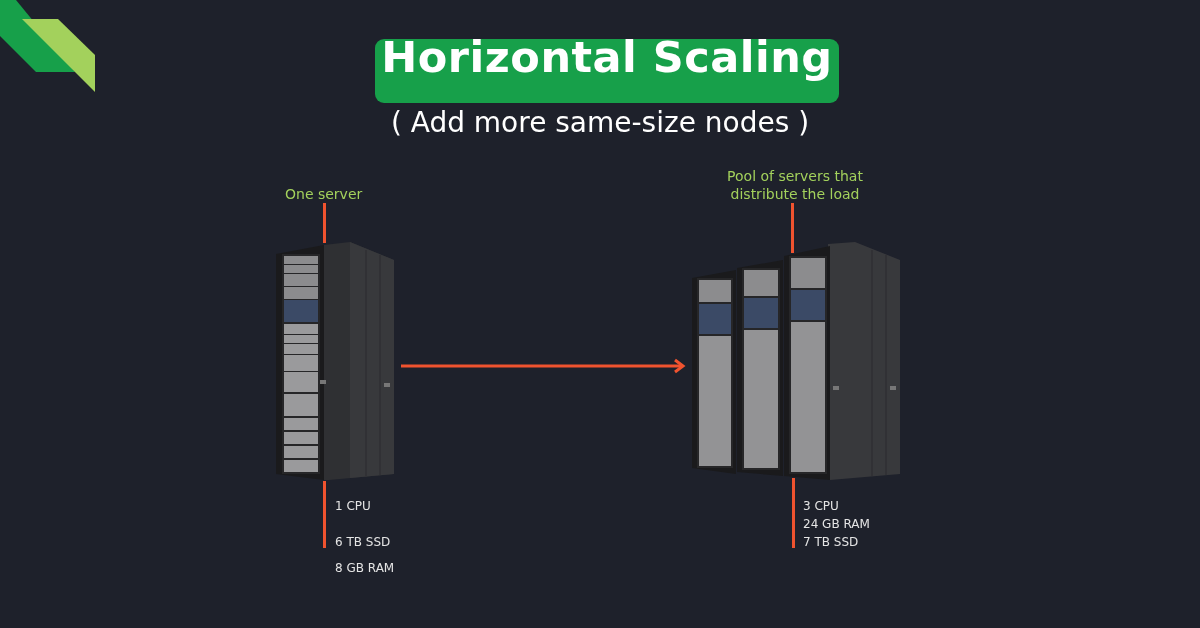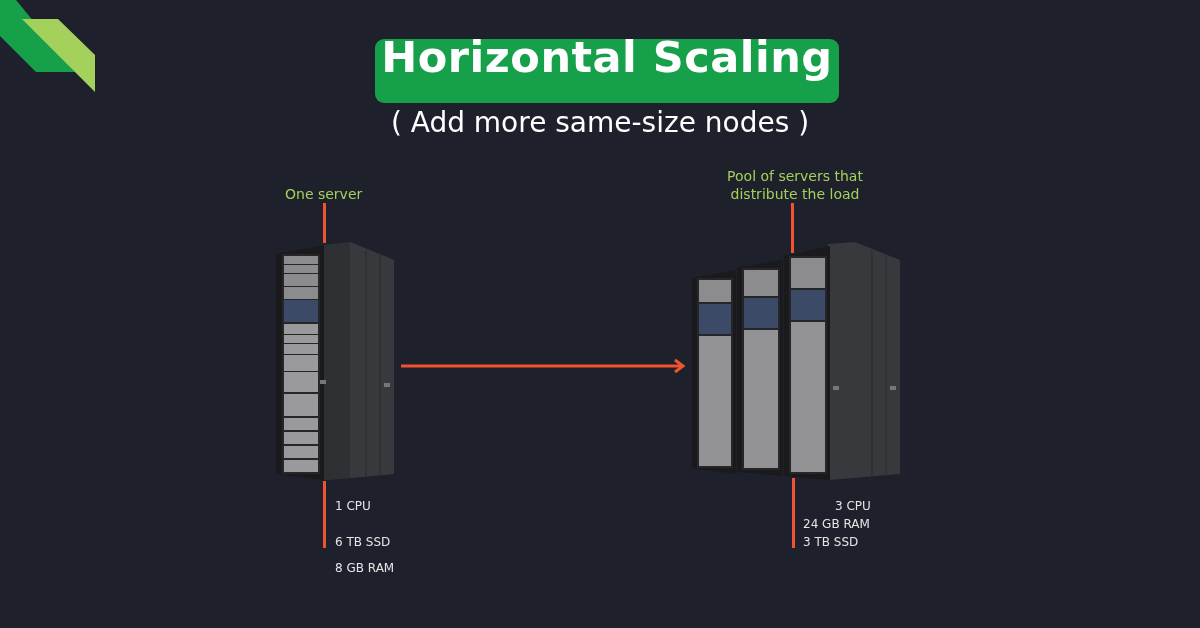--- a/index.html
+++ b/index.html
@@ -97,15 +97,15 @@
     <rect x="99" y="14" width="38" height="218" fill="#262628"></rect>
     <rect x="101" y="16" width="34" height="30" fill="#8c8c8e"></rect>
     <rect x="101" y="48" width="34" height="30" fill="#3b4a66"></rect>
     <rect x="101" y="80" width="34" height="150" fill="#939395"></rect>
   </g>
   <rect x="143" y="144" width="6" height="4" fill="#777"></rect>
   <rect x="200" y="144" width="6" height="4" fill="#777"></rect>
 </svg>
 
 <div class="abs redline" style="left:792px;top:478px;width:3px;height:70px;"></div>
-<div class="abs spec" style="left:803px;top:497px;margin-left:32px;">3 CPU</div>
+<div class="abs spec" style="left:803px;top:497px;">3 CPU</div>
 <div class="abs spec" style="left:803px;top:515px;text-align:center;">24 GB RAM</div>
-<div class="abs spec" style="left:803px;top:533px;">3 TB SSD</div>
+<div class="abs spec" style="left:803px;top:533px;">7 TB SSD</div>
 
 </body></html>

